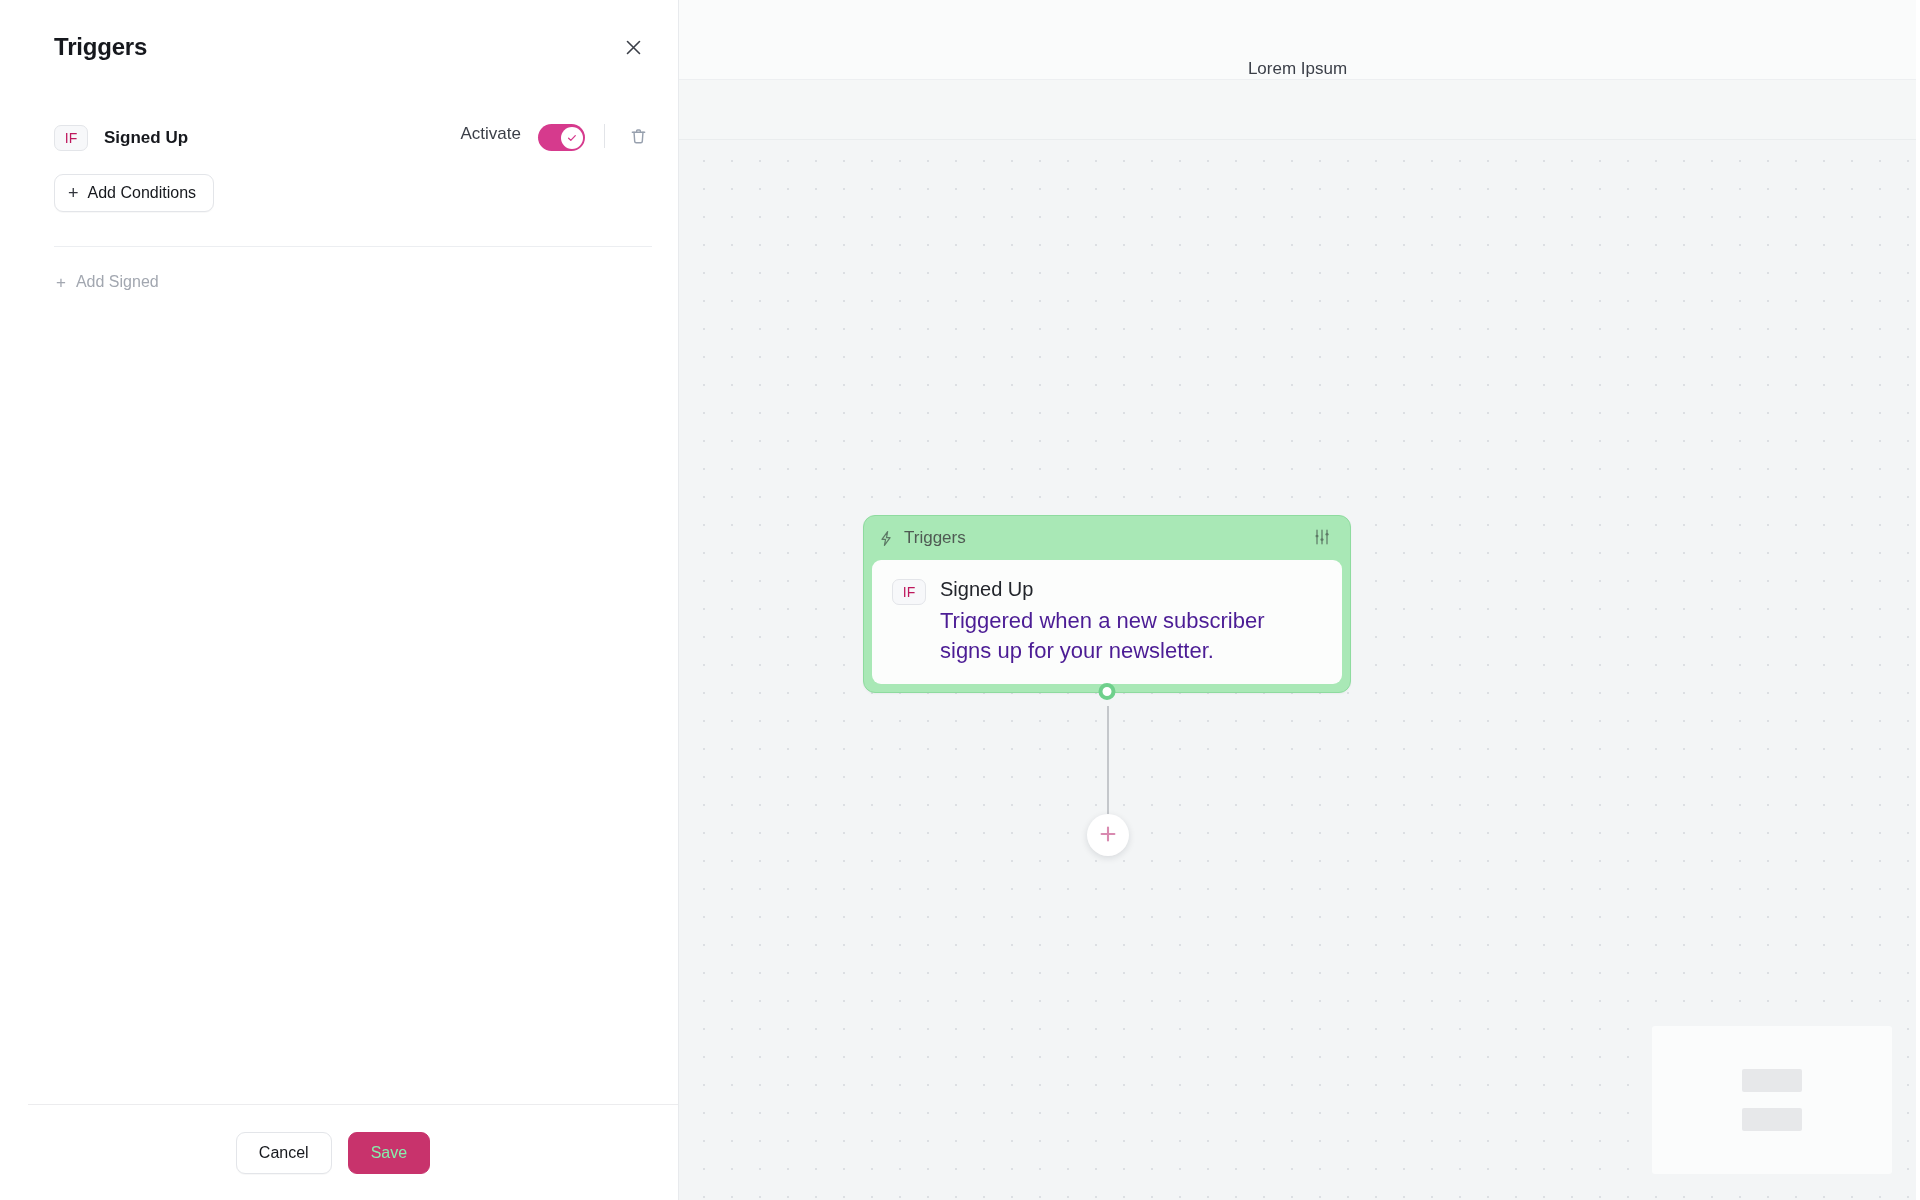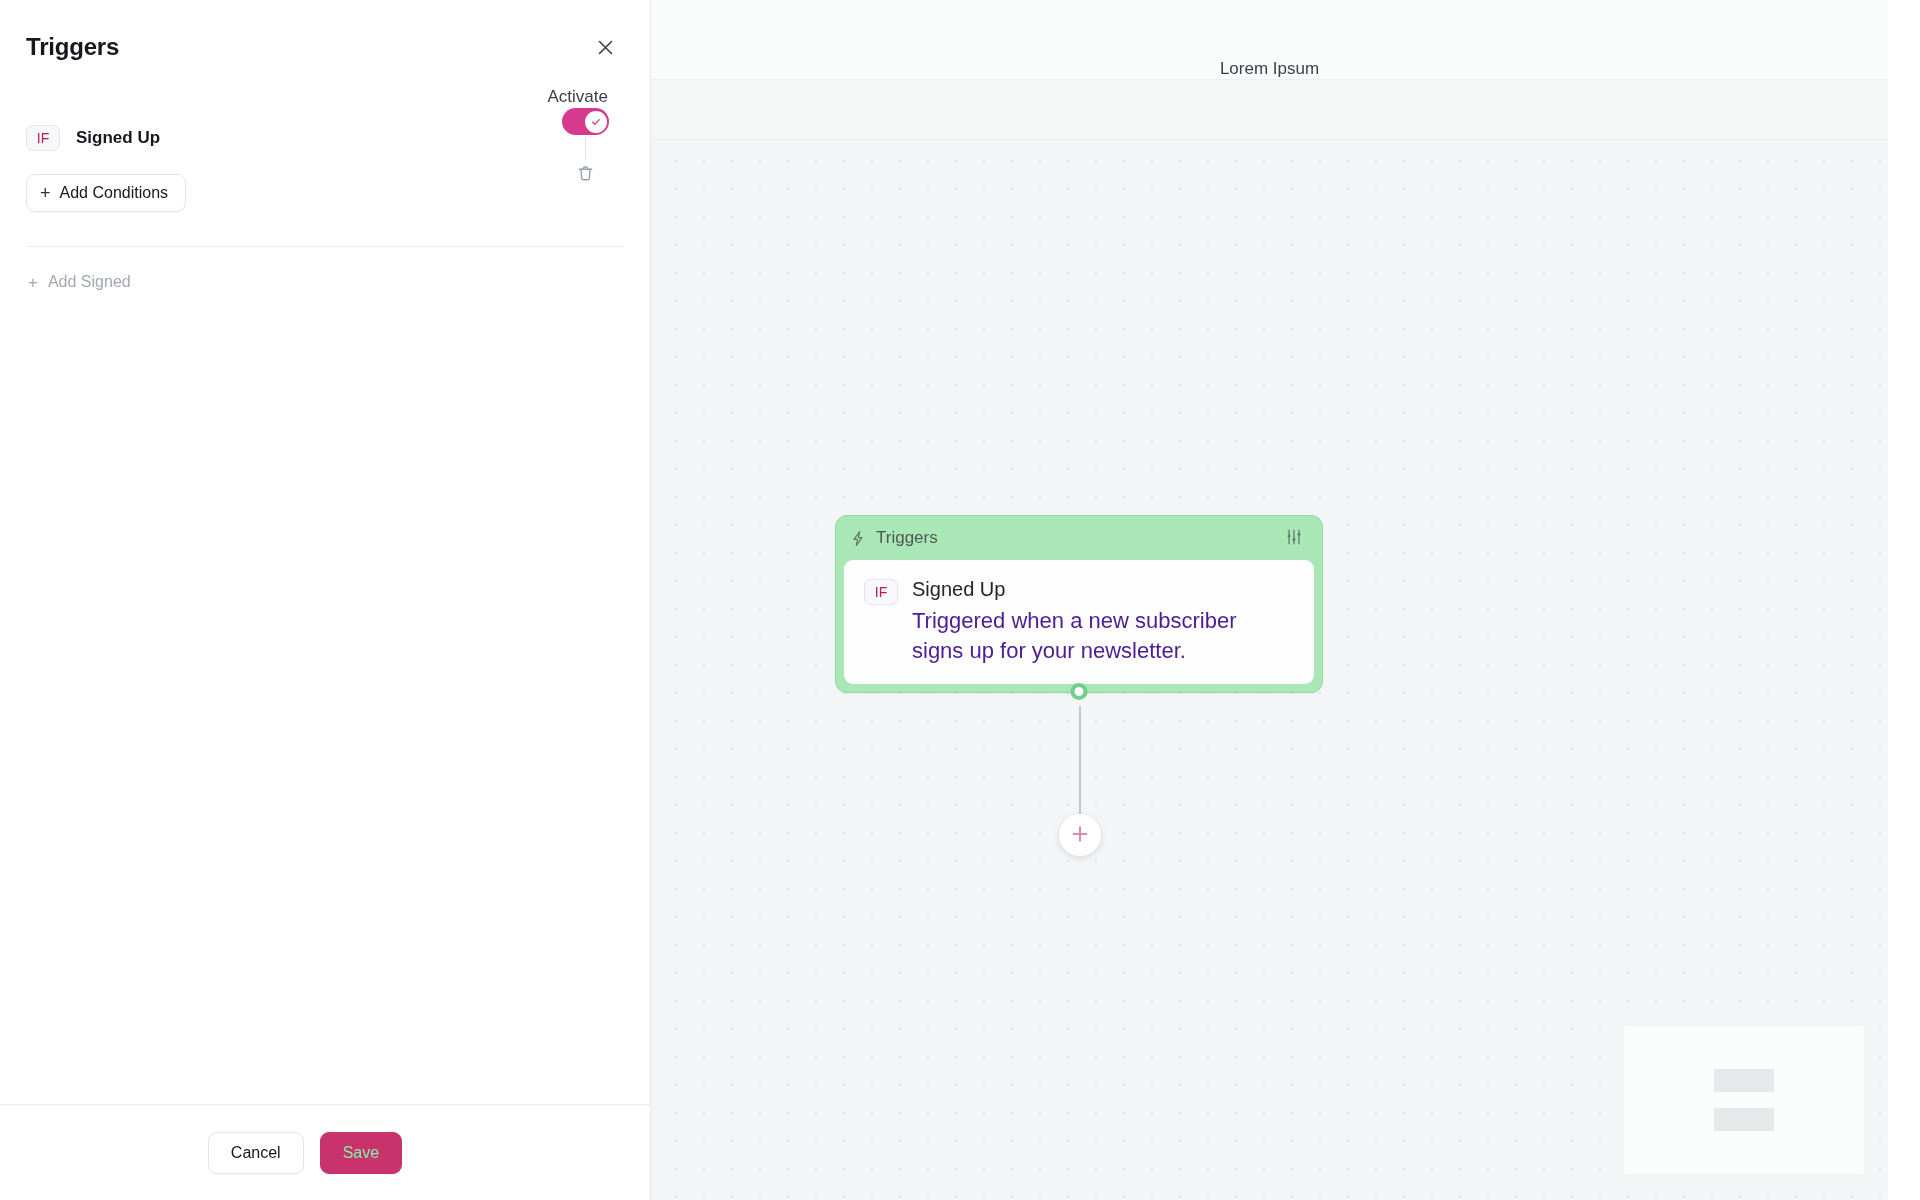--- a/index.html
+++ b/index.html
@@ -1,21 +1,21 @@
 <!DOCTYPE html>
 <html><head>
 <meta charset="utf-8">
 <style>
   * { box-sizing: border-box; margin: 0; padding: 0; }
   html, body {
     width: 1920px; height: 1200px;
     font-family: "Liberation Sans", sans-serif;
     background: #ffffff; overflow: hidden;
   }
-  #app { position: relative; width: 1888px; height: 1200px; display: flex; }
+  #app { position: relative; width: 1888px; height: 1200px; display: flex; margin-left: 28px; }
 
   
   .panel {
     position: relative;
     width: 651px; height: 1200px;
     background: #ffffff;
     border-right: 1px solid #e8eaed;
     display: flex; flex-direction: column;
     z-index: 5;
   }
@@ -45,21 +45,21 @@
     min-width: 34px; height: 26px; padding: 0 0;
     border: 1px solid #e3e5e9; border-radius: 7px;
     background: #f7f8fa;
     font-size: 14px; color: #be185d; font-weight: 400;
   }
   .trigger-name {
     margin-left: 16px;
     font-size: 17px; font-weight: 600; color: #16181d;
   }
   .trigger-actions {
-    margin-left: auto; display: flex; align-items: center; gap: 1px; flex-direction: column;
+    margin-left: auto; display: flex; gap: 1px;
   }
   .activate-label {
     font-size: 17px; color: #3b3f48; margin-right: 16px;
   }
   .toggle {
     position: relative; width: 47px; height: 27px;
     border-radius: 14px; background: #d63a8d;
     cursor: pointer; border: none; display: block;
   }
   .toggle .knob {

